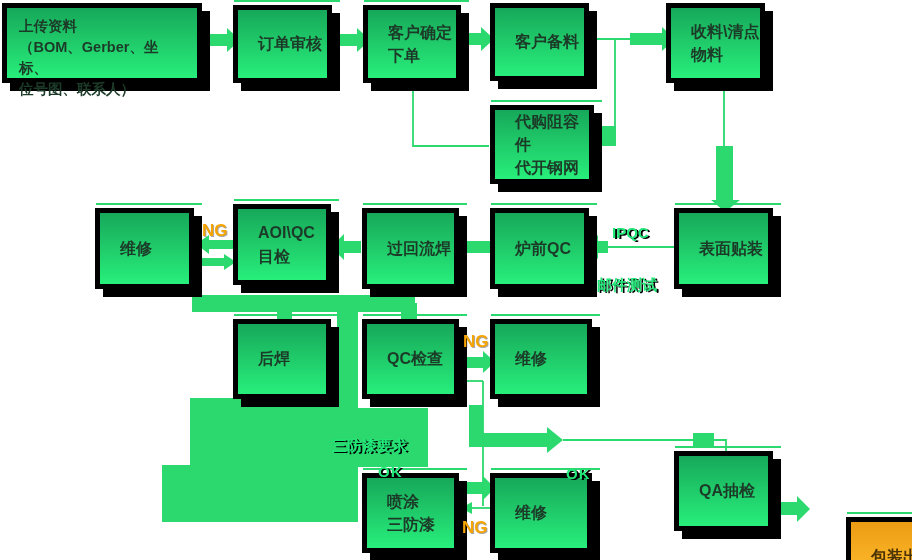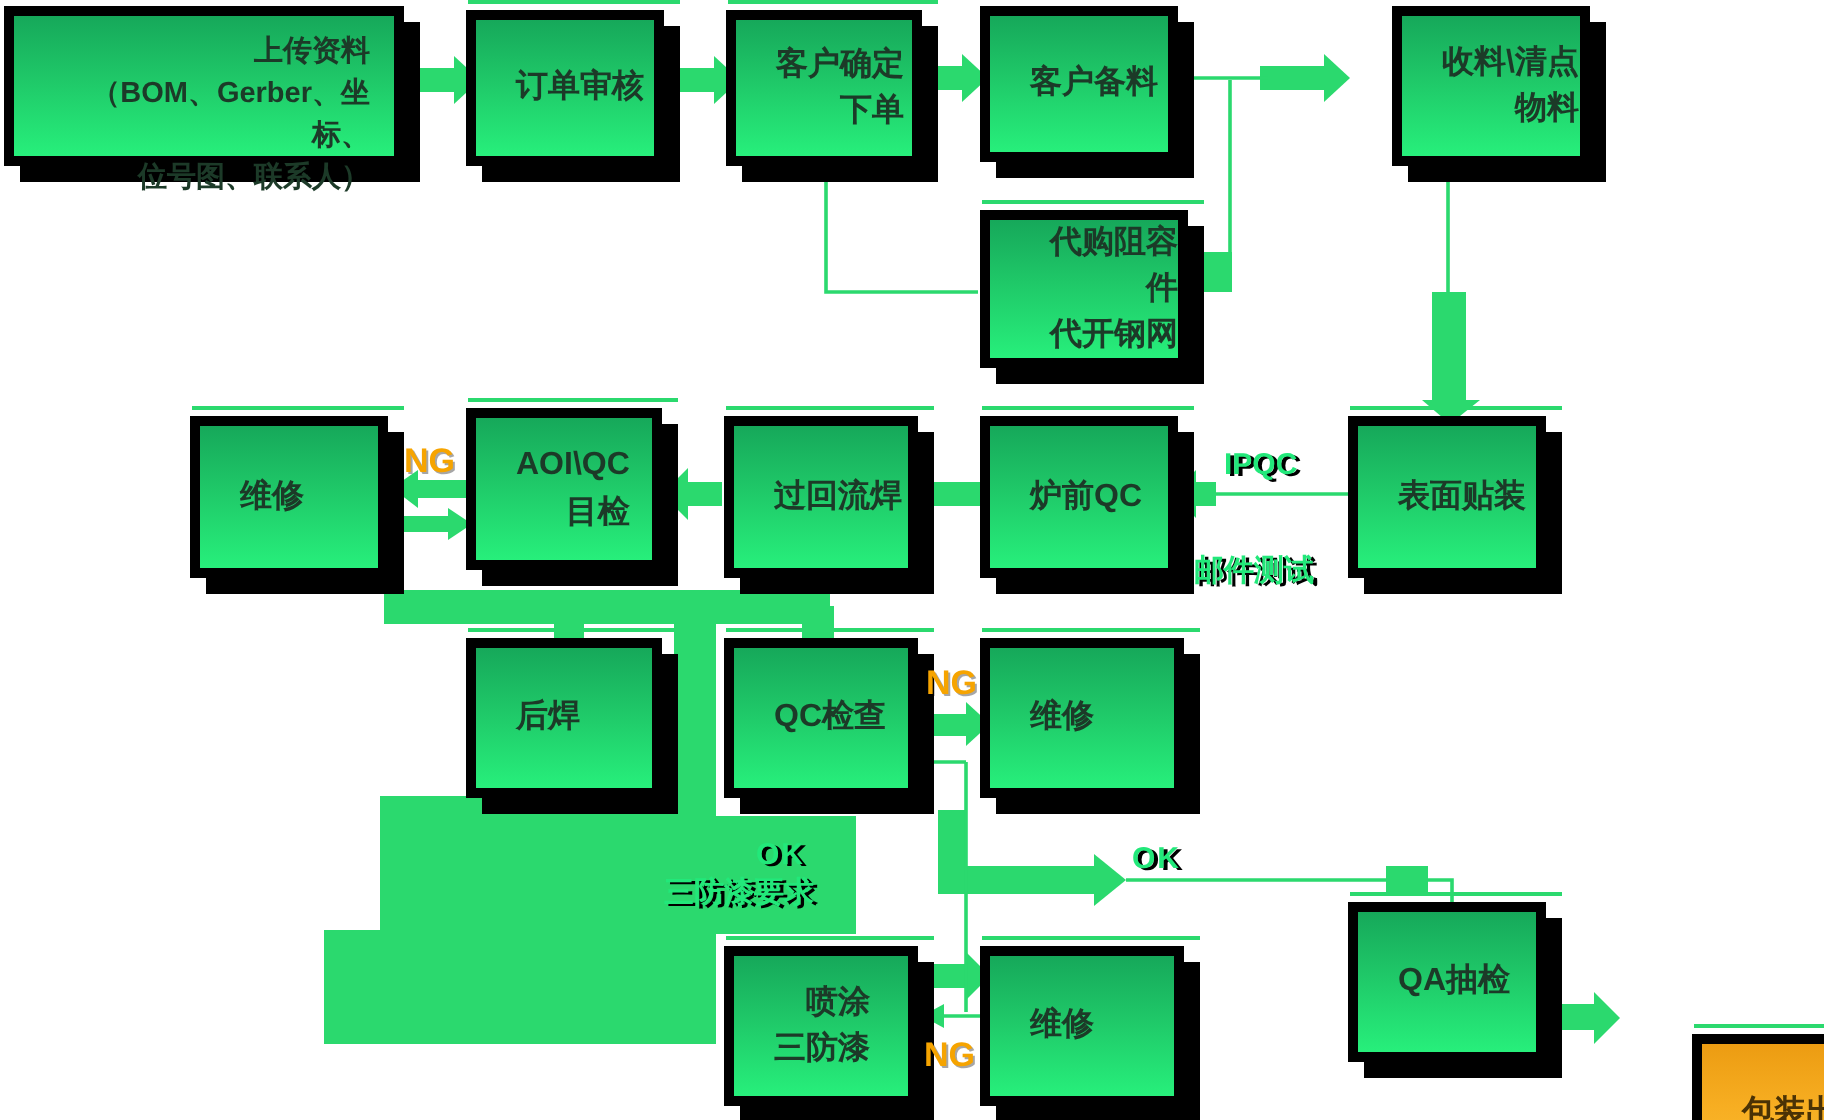--- a/index.html
+++ b/index.html
@@ -9,35 +9,34 @@
   }
   #flow-svg{position:absolute;left:0;top:0;z-index:0;}
   .box{
     position:absolute;z-index:1;box-sizing:border-box;
     background:linear-gradient(180deg,#16a85a 0%,#1fc868 45%,#27ef7b 100%);
     border:5px solid #000;
     box-shadow:8px 8px 0 0 #000;
     display:flex;align-items:center;
     color:#1c3a28;font-size:16px;font-weight:bold;line-height:1.45;
     padding-left:20px;
-    text-align:right;
   }
   .box::before{
     content:"";position:absolute;left:-4px;right:-13px;top:-10px;height:2px;
     background:#2bd96e;
   }
   .box span{white-space:pre-line;}
   .box-wide{padding:8px 12px;align-items:flex-start;font-size:14.5px;}
   .box-orange{background:linear-gradient(180deg,#ec9c12 0%,#f7ae22 45%,#fcbe33 100%);color:#4a3205;}
   .lbl{
     position:absolute;z-index:2;font-weight:bold;font-size:15px;
     color:#22e87a;text-shadow:2px 1px 0 #000;white-space:nowrap;
   }
   .lbl-ng{color:#f6a400;text-shadow:1px 1px 0 rgba(0,0,0,0.35);font-size:17px;}
-  .lbl-ok{letter-spacing:1px;}
+  .lbl-ok{letter-spacing:1px;margin-top:44px;}
 </style>
 </head>
 <body>
 
 <div id="stage">
 
   <svg id="flow-svg" width="912" height="560" viewBox="0 0 912 560">
     <g fill="#2bd96e" stroke="none">
 
       <rect x="203" y="34" width="24" height="12"></rect>
@@ -113,21 +112,21 @@
   <div class="box" style="left:233px;top:5px;width:99px;height:78px;">
       <span>订单审核</span>
     </div>
   <div class="box" style="left:363px;top:5px;width:98px;height:78px;">
       <span>客户确定
 下单</span>
     </div>
   <div class="box" style="left:490px;top:3px;width:99px;height:78px;">
       <span>客户备料</span>
     </div>
-  <div class="box" style="left:696px;top:3px;width:99px;height:80px;">
+  <div class="box" style="left:666px;top:3px;width:99px;height:80px;">
       <span>收料\清点
 物料</span>
     </div>
 
   <div class="box" style="left:490px;top:105px;width:104px;height:79px;">
       <span>代购阻容件
 代开钢网</span>
     </div>
 
   <div class="box" style="left:95px;top:208px;width:99px;height:81px;">

